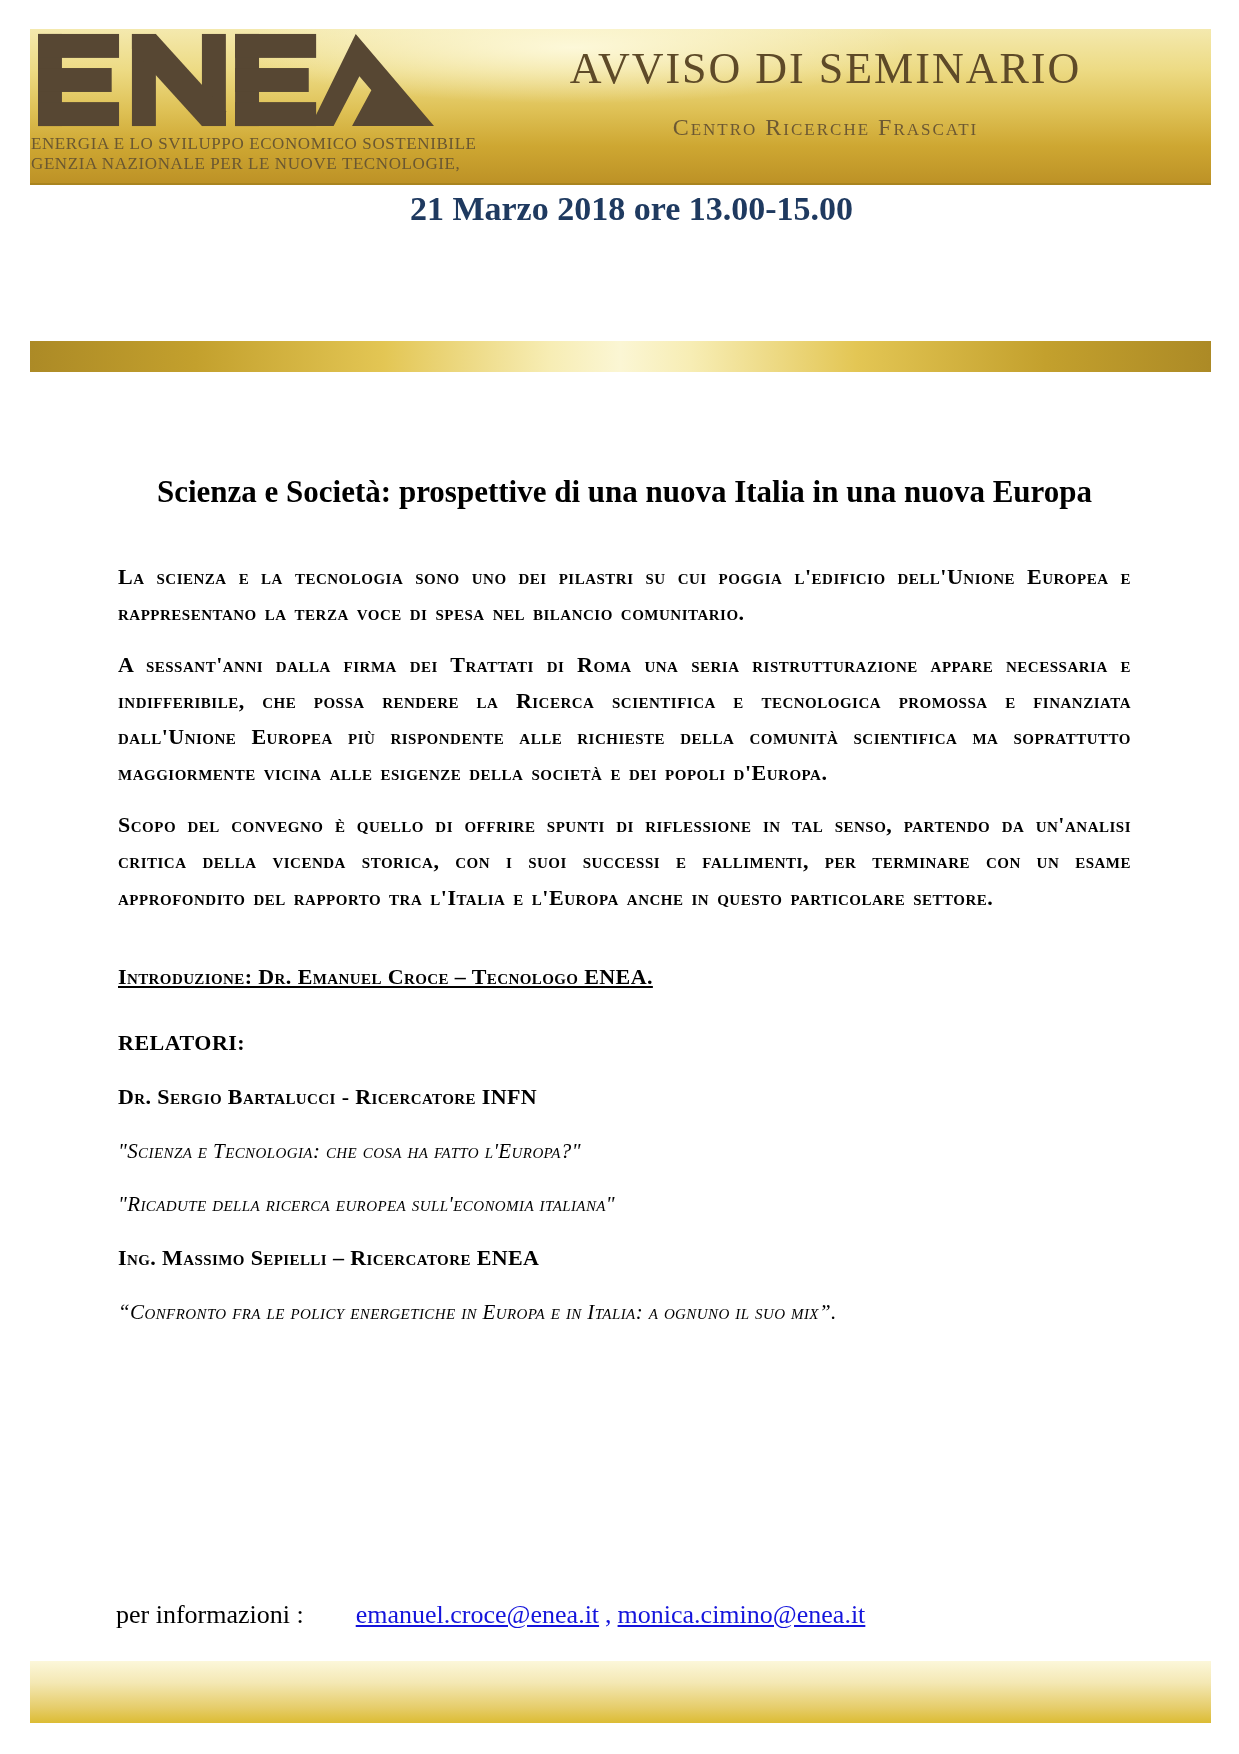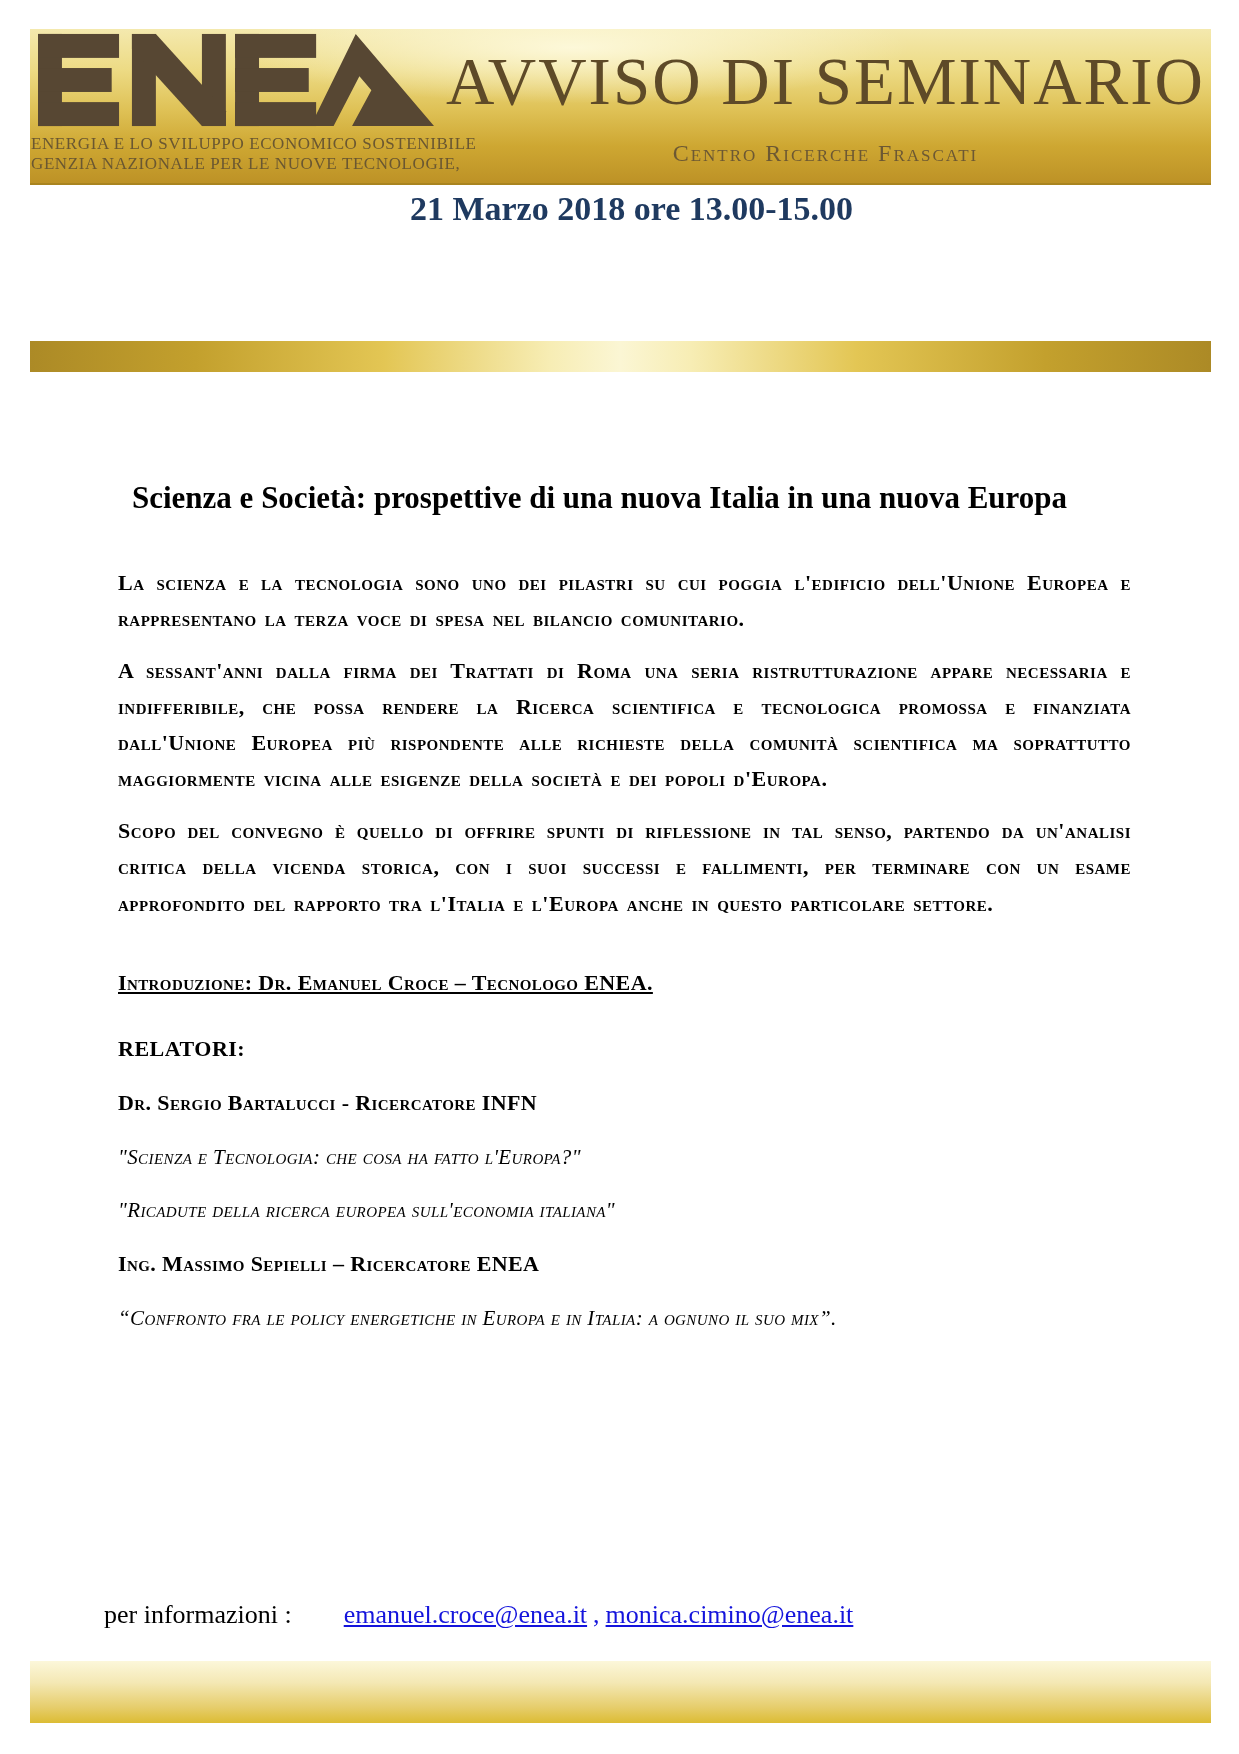--- a/index.html
+++ b/index.html
@@ -18,21 +18,21 @@
   }
   .logo-svg { position:absolute; left:8px; top:1px; }
   .tagline {
     position:absolute; left:1px; top:105px; color:#6A5731;
     font-size:17px; line-height:1.2; letter-spacing:0.6px; white-space:nowrap;
   }
   .banner-right {
     position:absolute; left:410px; top:0; width:771px; height:100%;
     text-align:center; color:#5E4A28;
   }
-  .avviso { margin-top:14px; font-size:67px; letter-spacing:2px; font-weight:500; }
+  .avviso { margin-top:14px; font-size:44px; letter-spacing:2px; font-weight:500; }
   .centro { margin-top:20px; font-size:24px; letter-spacing:2px; font-variant:small-caps; color:#6C5833; }
 
   
   .date-line, .aula-line {
     position:absolute; left:0; width:100%; text-align:center;
     color:#1F3A60; font-weight:bold; font-size:34px;
   }
   .date-line { top:190px;margin-left:12px; }
   .aula-line { top:244px; }
 
@@ -42,21 +42,21 @@
     background:linear-gradient(90deg,#AC8A26 0%, #C3A02D 14%, #E3C654 30%, #F7EDB4 44%, #FBF6D4 50%, #F7EDB4 56%, #E3C654 70%, #C3A02D 86%, #AC8A26 100%);
   }
   .footer-bar {
     position:absolute; left:30px; top:1661px; width:1181px; height:62px;
     background:linear-gradient(180deg,#FCF7DA 0%, #F4E8B4 35%, #E6CD6B 75%, #DCBC33 100%);
   }
 
   
   .content { position:absolute; left:118px; top:462px; width:1013px; color:#000; }
   .sem-title {
-    margin:14px; font-size:31px; font-weight:bold; line-height:1.45;
+    margin:8px; font-size:31px; font-weight:bold; text-align:center; line-height:1.45;
   }
   .para {
     margin:16px 0 0 0; font-size:22px; font-weight:bold; font-variant:small-caps;
     text-align:justify; line-height:1.64; letter-spacing:0.5px; word-spacing:2px;
   }
   .para.first { margin-top:44px; }
   .intro-line {
     margin:48px 0 0 0; font-size:22px; font-weight:bold; font-variant:small-caps;
     line-height:1.2; letter-spacing:0.4px;text-decoration:underline;
   }
@@ -64,21 +64,21 @@
   .speaker-name {
     margin:28px 0 0 0; font-size:22px; font-weight:bold; font-variant:small-caps;
     letter-spacing:0.4px; line-height:1.2;
   }
   .talk-title {
     margin:28px 0 0 0; font-size:21px; font-style:italic; font-variant:small-caps;
     letter-spacing:0.4px; line-height:1.2;
   }
 
   
-  .info-line { position:absolute; left:104px; top:1600px; font-size:26px; color:#000; }
+  .info-line { position:absolute; left:116px; top:1600px; font-size:26px; color:#000; }
   .info-label { margin-right:52px; }
   .email-link { color:#1414DC; text-decoration:underline; }
   .email-sep { color:#1414DC; padding:0 6px; }
 </style>
 </head>
 <body>
 
 <div class="page">
 
   <header class="banner">

